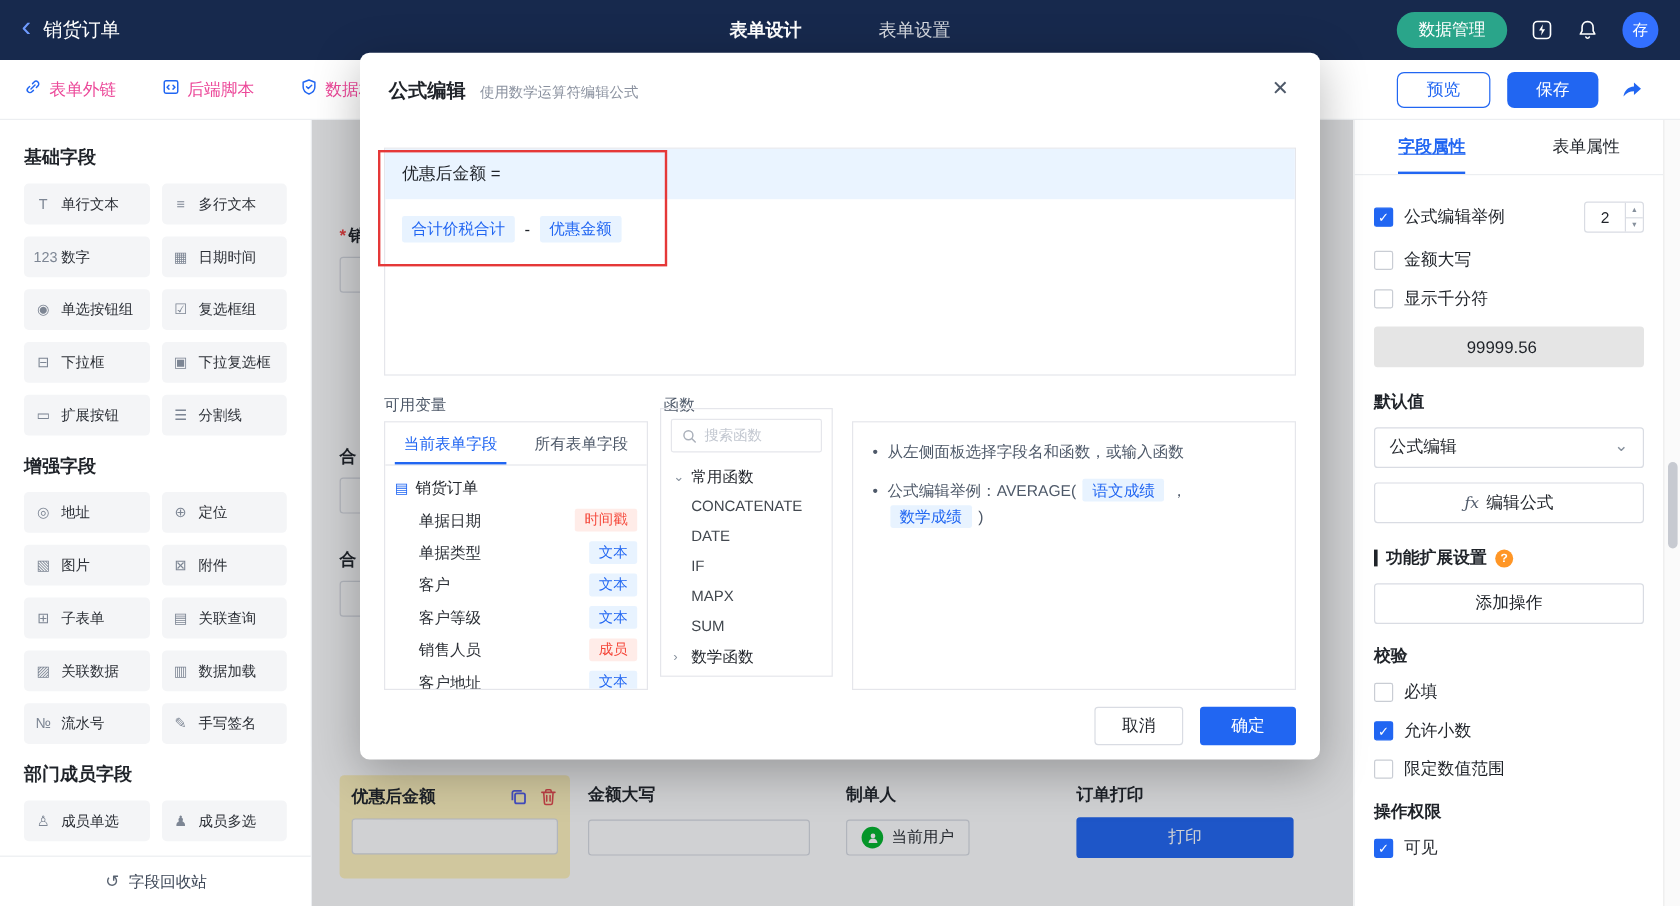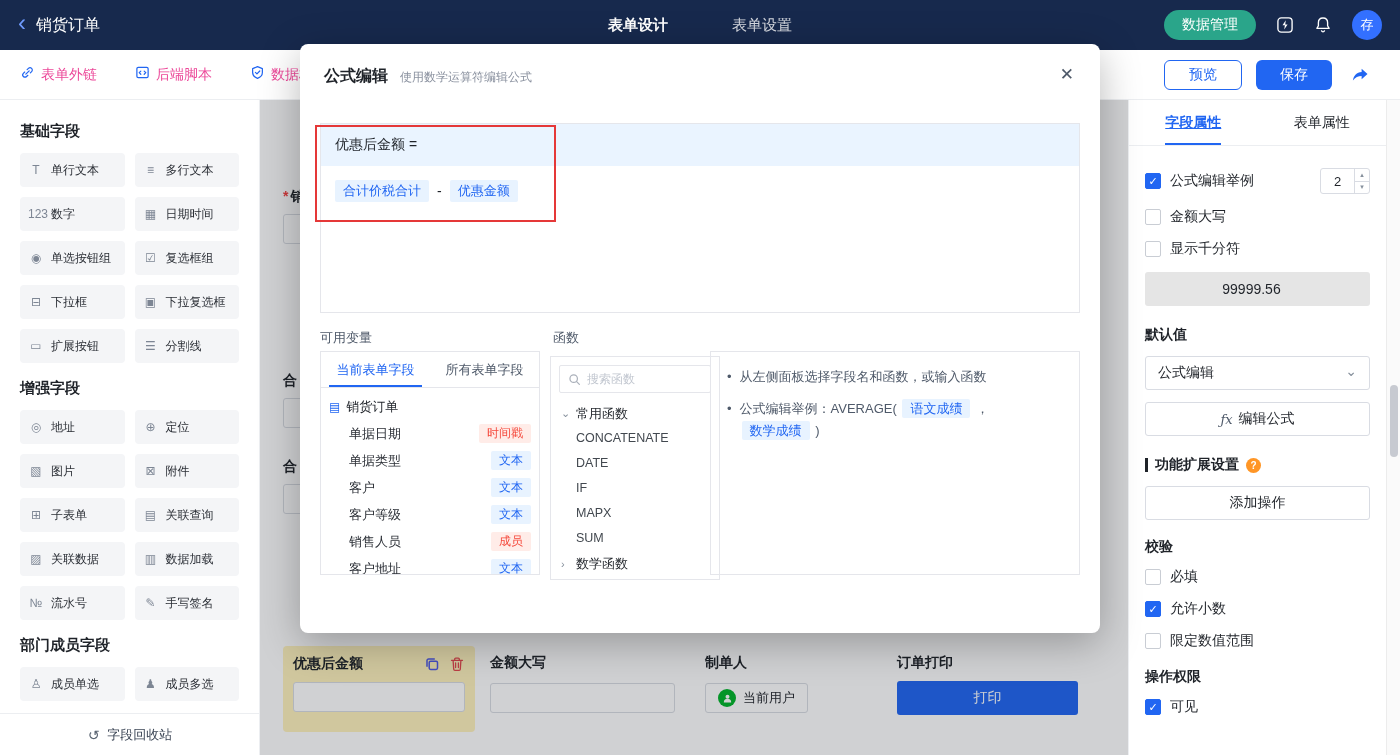--- a/index.html
+++ b/index.html
@@ -124,21 +124,21 @@
   .var-tab.active { color:#2166f2; }
   .var-tab.active::after { content:""; position:absolute; bottom:0; left:8px; right:8px; height:2px; background:#2166f2; }
   .var-tree { padding:6px 8px; }
   .tree-root { display:flex; align-items:center; gap:6px; height:26px; font-size:13px; cursor:pointer; }
   .doc-ic { color:#2166f2; font-size:12px; }
   .tree-row { display:flex; align-items:center; justify-content:space-between; height:27px; padding-left:20px;
     font-size:13px; color:#2b2f36; cursor:pointer; }
   .tag { font-size:12px; padding:1px 8px; border-radius:2px; }
   .tag-blue { background:#e8f3ff; color:#2166f2; }
   .tag-red { background:#ffece8; color:#f5483b; }
-  .fns-panel { position:absolute; left:250px; top:312px; width:170px; height:224px; border:1px solid #e5e6eb; overflow:hidden; }
+  .fns-panel { position:absolute; left:250px; top:296px; width:144px; height:224px; border:1px solid #e5e6eb; overflow:hidden; }
   .fn-search { margin:8px; height:28px; border:1px solid #e5e6eb; border-radius:2px; display:flex; align-items:center; gap:6px; padding:0 8px; cursor:text; }
   .ph { font-size:12px; color:#c2c7d0; }
   .fn-group { display:flex; align-items:center; gap:5px; height:25px; padding:0 10px; font-size:13px; color:#1f2329; cursor:pointer; }
   .caret { color:#86909c; font-size:11px; width:10px; }
   .fn-item { height:25px; line-height:25px; padding-left:25px; font-size:12.5px; color:#42484f; cursor:pointer; }
   .help-panel { position:absolute; left:410px; top:307px; width:370px; height:224px; border:1px solid #e5e6eb;
     padding:14px 16px; font-size:13px; color:#4e5969; }
   .h-line { display:flex; gap:8px; margin-bottom:10px; line-height:1.7; align-items:flex-start; }
   .h-line .chip { margin:0 2px; }
   .m-foot { position:absolute; right:20px; bottom:12px; display:flex; gap:14px; }
@@ -550,13 +550,17 @@
       <span>
         <span>公式编辑举例：AVERAGE(</span>
         <span class="chip">语文成绩</span>
         <span>，</span>
         <span class="chip">数学成绩</span>
         <span>)</span>
       </span>
     </div>
   </div>
 
+  <div class="m-foot">
+    <div class="btn-cancel">取消</div>
+    <div class="btn-confirm">确定</div>
+  </div>
 </div>
 
 </body></html>

